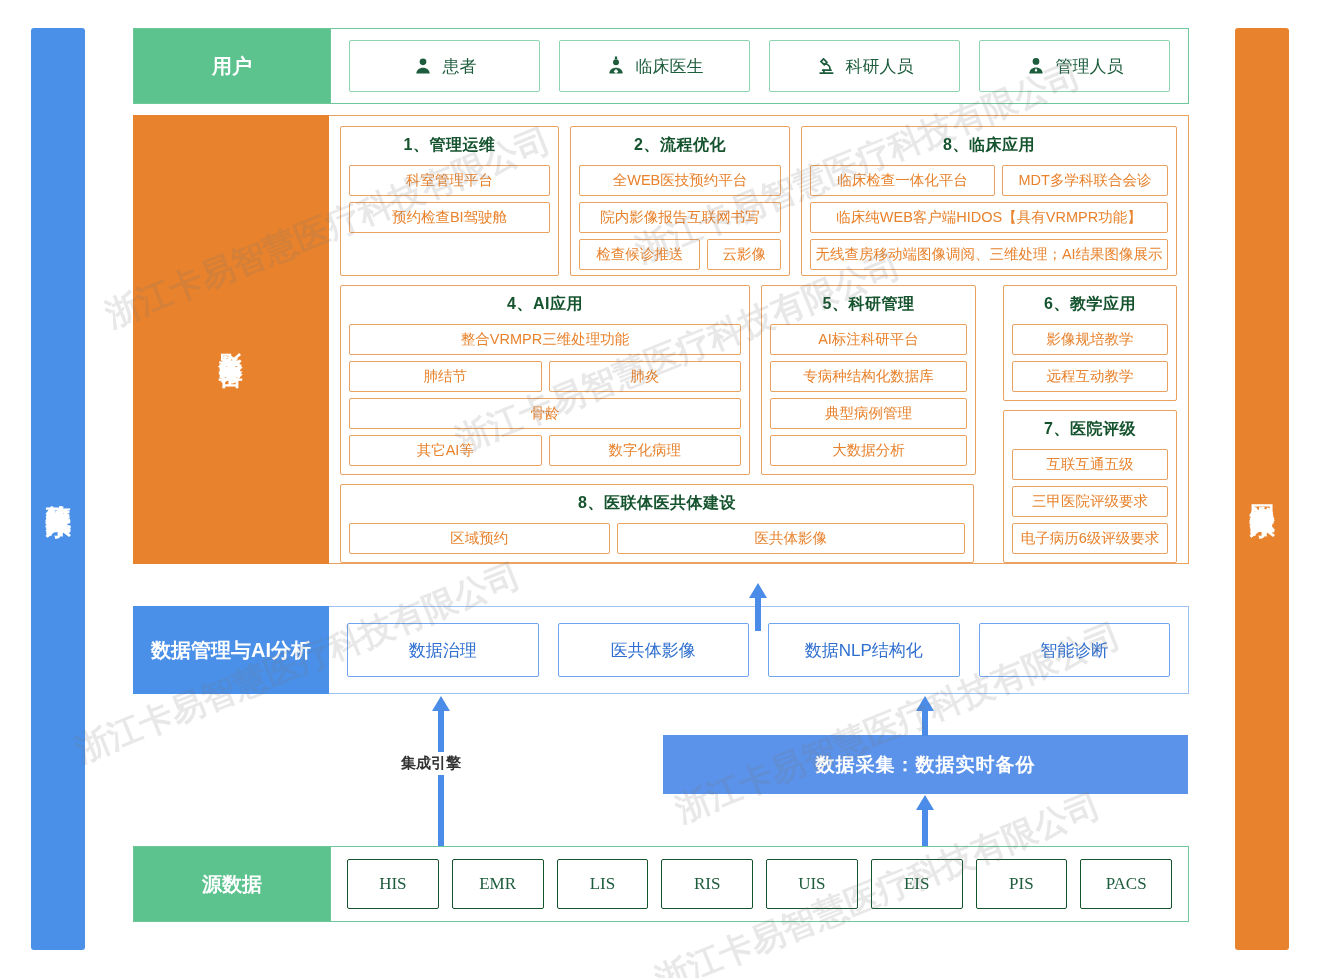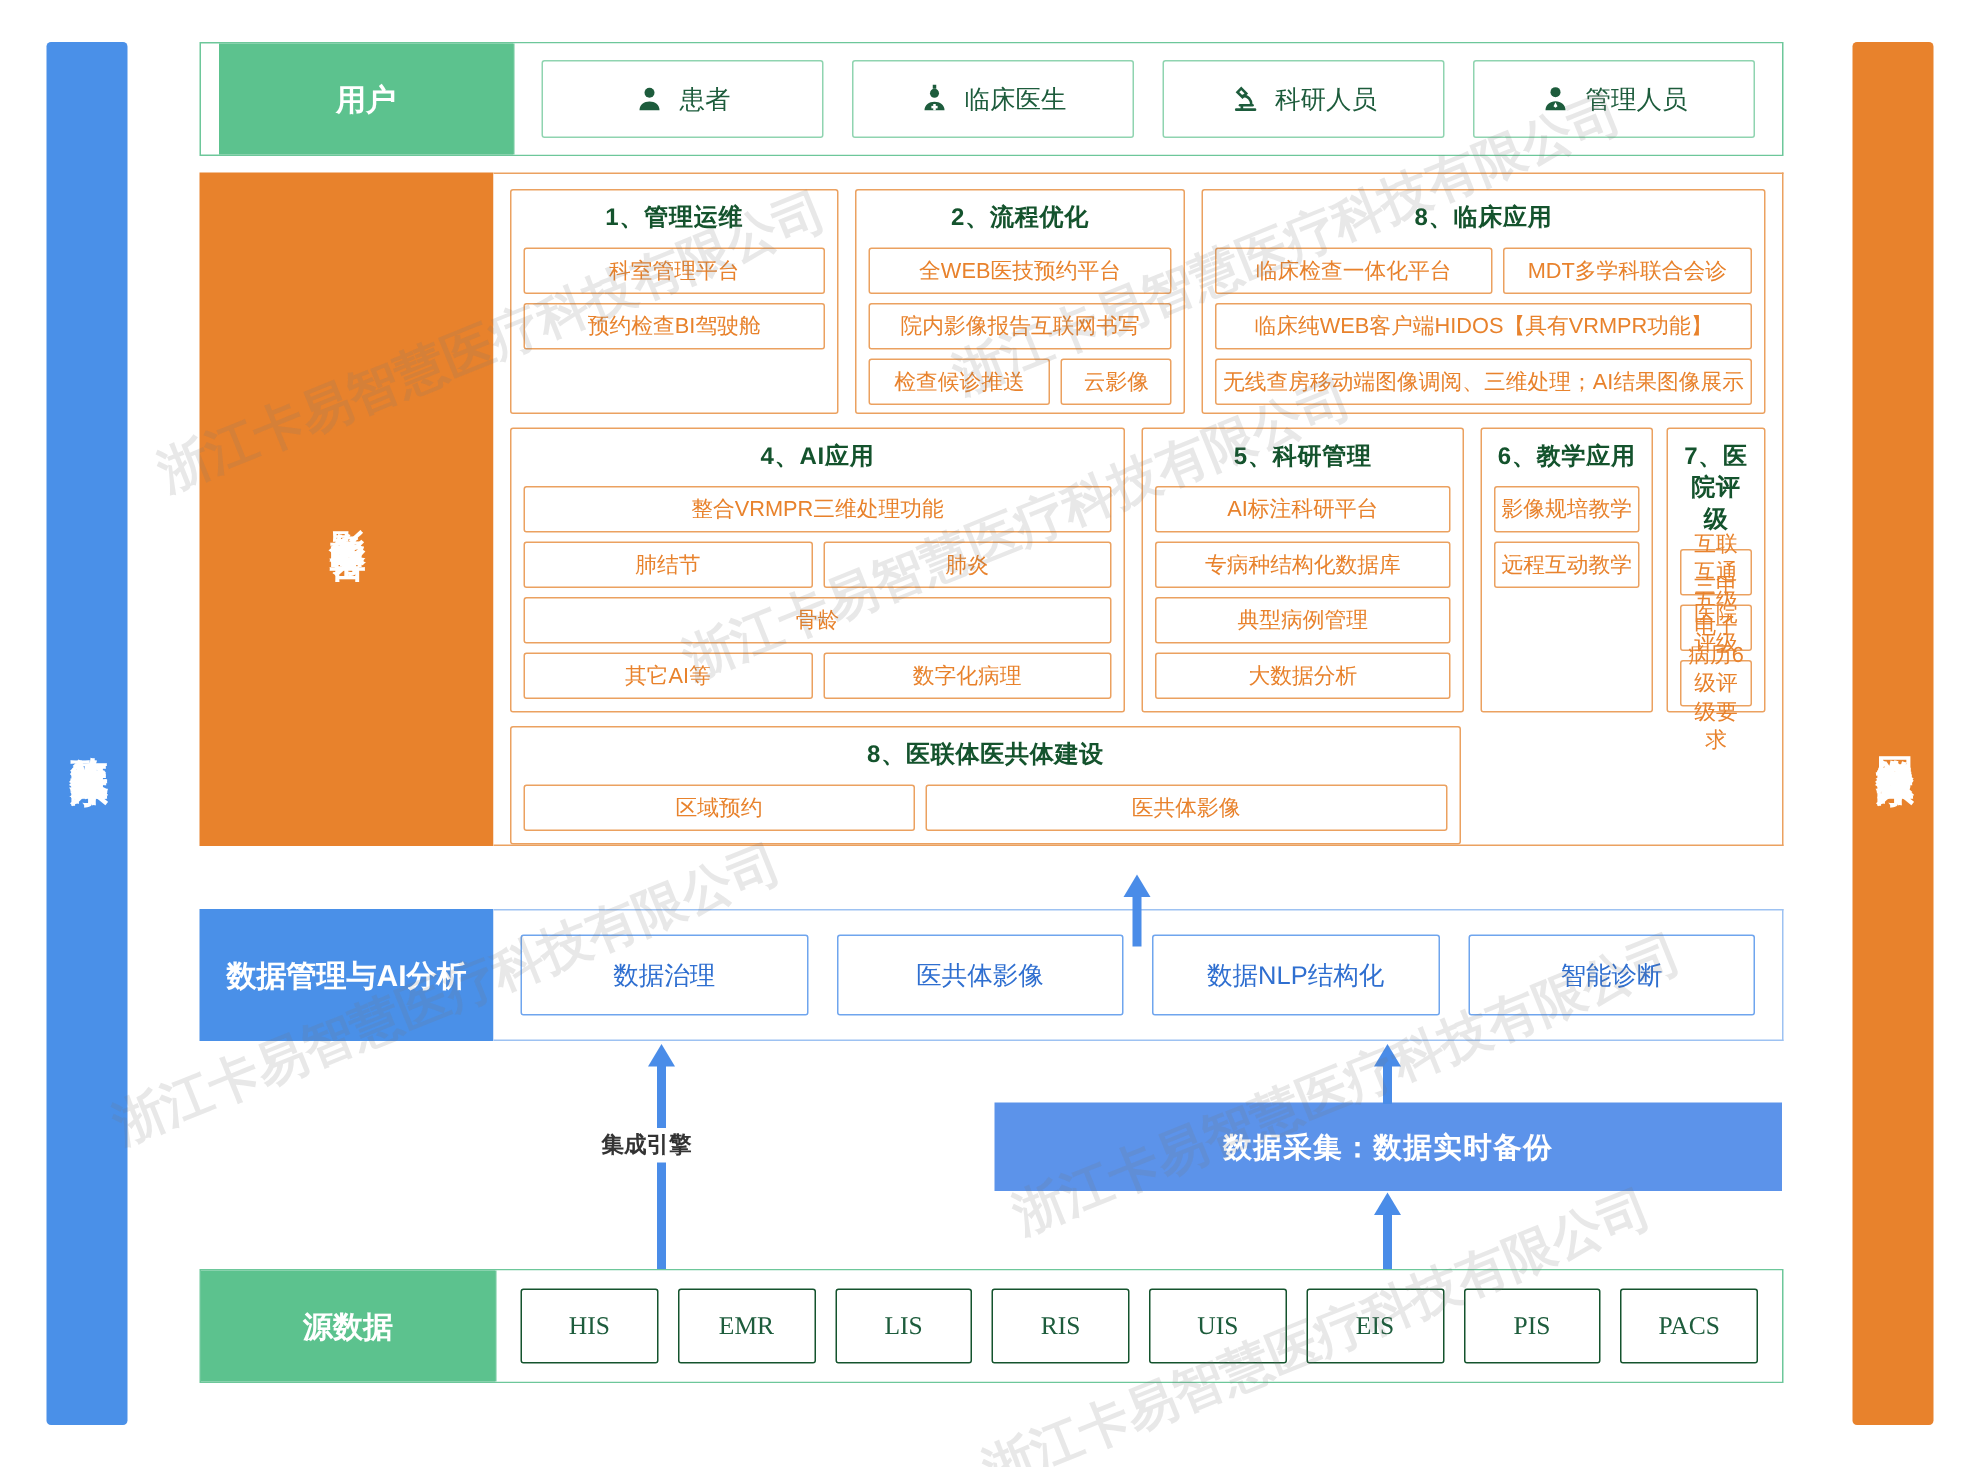--- a/index.html
+++ b/index.html
@@ -38,21 +38,21 @@
   .band{position:relative;display:flex;box-sizing:border-box;}
 
   .band-label{
     flex:0 0 196px;
     display:flex;align-items:center;justify-content:center;
     color:#ffffff;font-weight:700;text-align:center;
   }
   .band-body{flex:1 1 auto;box-sizing:border-box;}
 
   
-  .users-band{height:76px;border:1px solid #6dc79a;box-sizing:border-box;padding-left:12px;}
+  .users-band{height:76px;border:1px solid #6dc79a;box-sizing:border-box;}
   .users-band .band-label{background:#5cc28e;font-size:20px;}
   .users-band .band-body{
     display:flex;align-items:center;gap:19px;padding:0 18px;
     background:#fff;border-left:1px solid #6dc79a;
   }
   .user-chip{
     flex:1 1 0;height:50px;border:1px solid #8fd4b0;border-radius:2px;
     display:flex;align-items:center;justify-content:center;gap:10px;
     color:#1d5c3c;font-size:17px;background:#fff;
   }
@@ -277,21 +277,21 @@
             <div class="obox">专病种结构化数据库</div>
           </div>
           <div class="orow-inner">
             <div class="obox">典型病例管理</div>
           </div>
           <div class="orow-inner">
             <div class="obox">大数据分析</div>
           </div>
         </div>
 
-        <div style="flex:1 1 auto;display:flex;flex-direction:row;gap:9px;">
+        <div style="flex:1 1 auto;display:flex;flex-direction:column;gap:9px;margin-left:16px;">
           <div class="ogroup" style="flex:0 0 auto;">
             <div class="ogroup-title">6、教学应用</div>
             <div class="orow-inner">
               <div class="obox">影像规培教学</div>
             </div>
             <div class="orow-inner">
               <div class="obox">远程互动教学</div>
             </div>
           </div>
           <div class="ogroup" style="flex:1 1 auto;">

